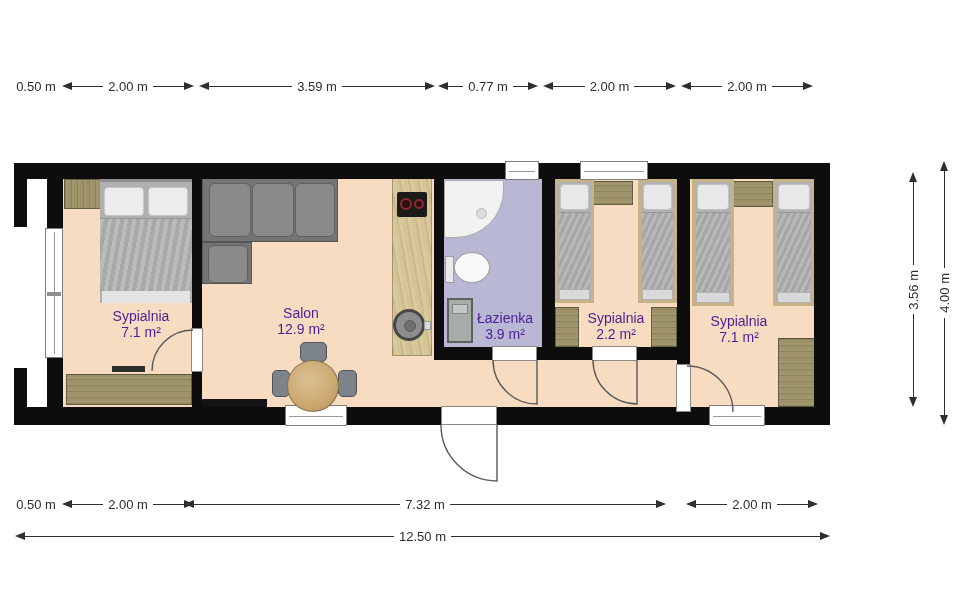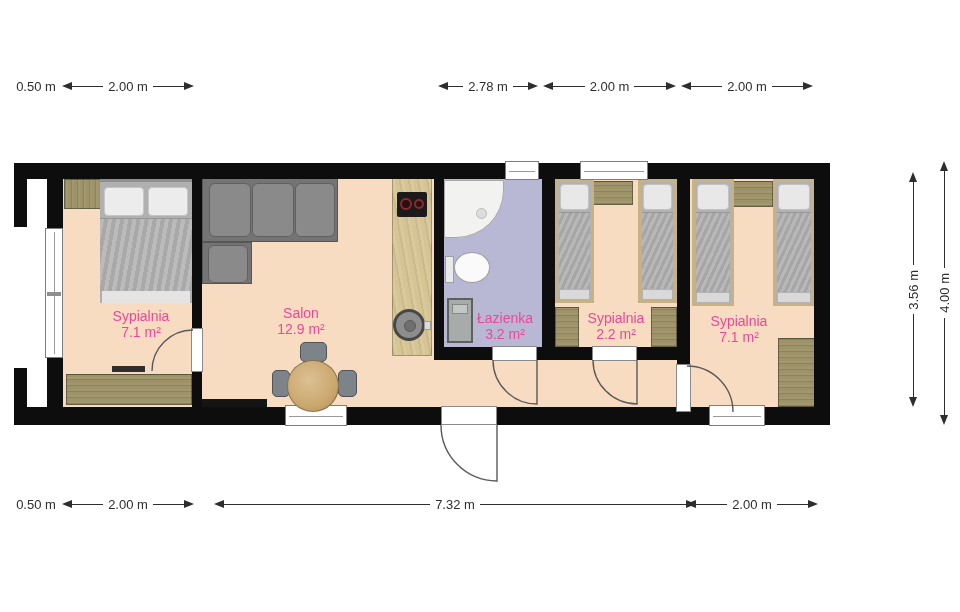--- a/index.html
+++ b/index.html
@@ -44,21 +44,21 @@
   
   .tub{background:#f2f2f0;border:1px solid #a8a8a8;border-radius:2px 2px 48px 2px;}
   .tub::after{content:"";position:absolute;right:16px;bottom:18px;width:9px;height:9px;border-radius:50%;border:1px solid #bbb;background:#ddd;}
   .wc-tank{background:#e9e9e9;border:1px solid #9f9f9f;}
   .wc-bowl{background:#fafafa;border:1px solid #9f9f9f;border-radius:50%;}
   .washer{background:#a7abaa;border:2px solid #5c625b;}
   .washer::before{content:"";position:absolute;left:3px;right:3px;top:4px;height:8px;background:#c3c7c6;border:1px solid #858b84;}
   .tv{background:#141414;}
   .shelf{background:#2e2e2e;}
   
-  .rlabel{position:absolute;transform:translate(-50%,-50%);text-align:center;font-size:14px;line-height:16px;color:#ec4899;white-space:nowrap;}
+  .rlabel{position:absolute;transform:translate(-50%,-50%);text-align:center;font-size:14px;line-height:16px;color:#4c1d95;white-space:nowrap;}
   .rlabel span{display:block;}
   
   .dim{position:absolute;display:flex;align-items:center;height:16px;color:#2e2e2e;font-size:13px;}
   .dim .ln{flex:1;height:1px;background:#2e2e2e;}
   .dim .lb{padding:0 5px;white-space:nowrap;}
   .dim.v{flex-direction:column;width:16px;height:auto;}
   .dim.v .ln{width:1px;height:auto;flex:1;}
   .dim.v .lb{padding:5px 0;writing-mode:vertical-rl;transform:rotate(180deg);}
   .ah{width:0;height:0;display:block;}
   .ah.l{border-top:4px solid transparent;border-bottom:4px solid transparent;border-right:10px solid #2e2e2e;}
@@ -181,43 +181,50 @@
   <div class="rlabel z7" style="left:141px;top:324px">
     <span>Sypialnia</span>
     <span>7.1 m²</span>
   </div>
   <div class="rlabel z7" style="left:301px;top:321px">
     <span>Salon</span>
     <span>12.9 m²</span>
   </div>
   <div class="rlabel z7" style="left:505px;top:326px">
     <span>Łazienka</span>
-    <span>3.2 m²</span>
+    <span>3.9 m²</span>
   </div>
   <div class="rlabel z7" style="left:616px;top:326px">
     <span>Sypialnia</span>
     <span>2.2 m²</span>
   </div>
   <div class="rlabel z7" style="left:739px;top:329px">
     <span>Sypialnia</span>
     <span>7.1 m²</span>
   </div>
 
   <div class="dimtext" style="left:12px;top:79px;width:48px">0.50 m</div>
   <div class="dim" style="left:62px;top:78px;width:132px">
     <i class="ah l"></i>
       <i class="ln"></i>
       <span class="lb">2.00 m</span>
       <i class="ln"></i>
       <i class="ah r"></i>
   </div>
+  <div class="dim" style="left:199px;top:78px;width:236px">
+    <i class="ah l"></i>
+      <i class="ln"></i>
+      <span class="lb">3.59 m</span>
+      <i class="ln"></i>
+      <i class="ah r"></i>
+  </div>
   <div class="dim" style="left:438px;top:78px;width:100px">
     <i class="ah l"></i>
       <i class="ln"></i>
-      <span class="lb">2.78 m</span>
+      <span class="lb">0.77 m</span>
       <i class="ln"></i>
       <i class="ah r"></i>
   </div>
   <div class="dim" style="left:543px;top:78px;width:133px">
     <i class="ah l"></i>
       <i class="ln"></i>
       <span class="lb">2.00 m</span>
       <i class="ln"></i>
       <i class="ah r"></i>
   </div>
@@ -230,31 +237,38 @@
   </div>
 
   <div class="dimtext" style="left:12px;top:497px;width:48px">0.50 m</div>
   <div class="dim" style="left:62px;top:496px;width:132px">
     <i class="ah l"></i>
       <i class="ln"></i>
       <span class="lb">2.00 m</span>
       <i class="ln"></i>
       <i class="ah r"></i>
   </div>
-  <div class="dim" style="left:214px;top:496px;width:482px">
+  <div class="dim" style="left:184px;top:496px;width:482px">
     <i class="ah l"></i>
       <i class="ln"></i>
       <span class="lb">7.32 m</span>
       <i class="ln"></i>
       <i class="ah r"></i>
   </div>
   <div class="dim" style="left:686px;top:496px;width:132px">
     <i class="ah l"></i>
       <i class="ln"></i>
       <span class="lb">2.00 m</span>
+      <i class="ln"></i>
+      <i class="ah r"></i>
+  </div>
+  <div class="dim" style="left:15px;top:528px;width:815px">
+    <i class="ah l"></i>
+      <i class="ln"></i>
+      <span class="lb">12.50 m</span>
       <i class="ln"></i>
       <i class="ah r"></i>
   </div>
 
   <div class="dim v" style="left:905px;top:172px;height:235px">
     <i class="ah u"></i>
       <i class="ln"></i>
       <span class="lb">3.56 m</span>
       <i class="ln"></i>
       <i class="ah d"></i>

